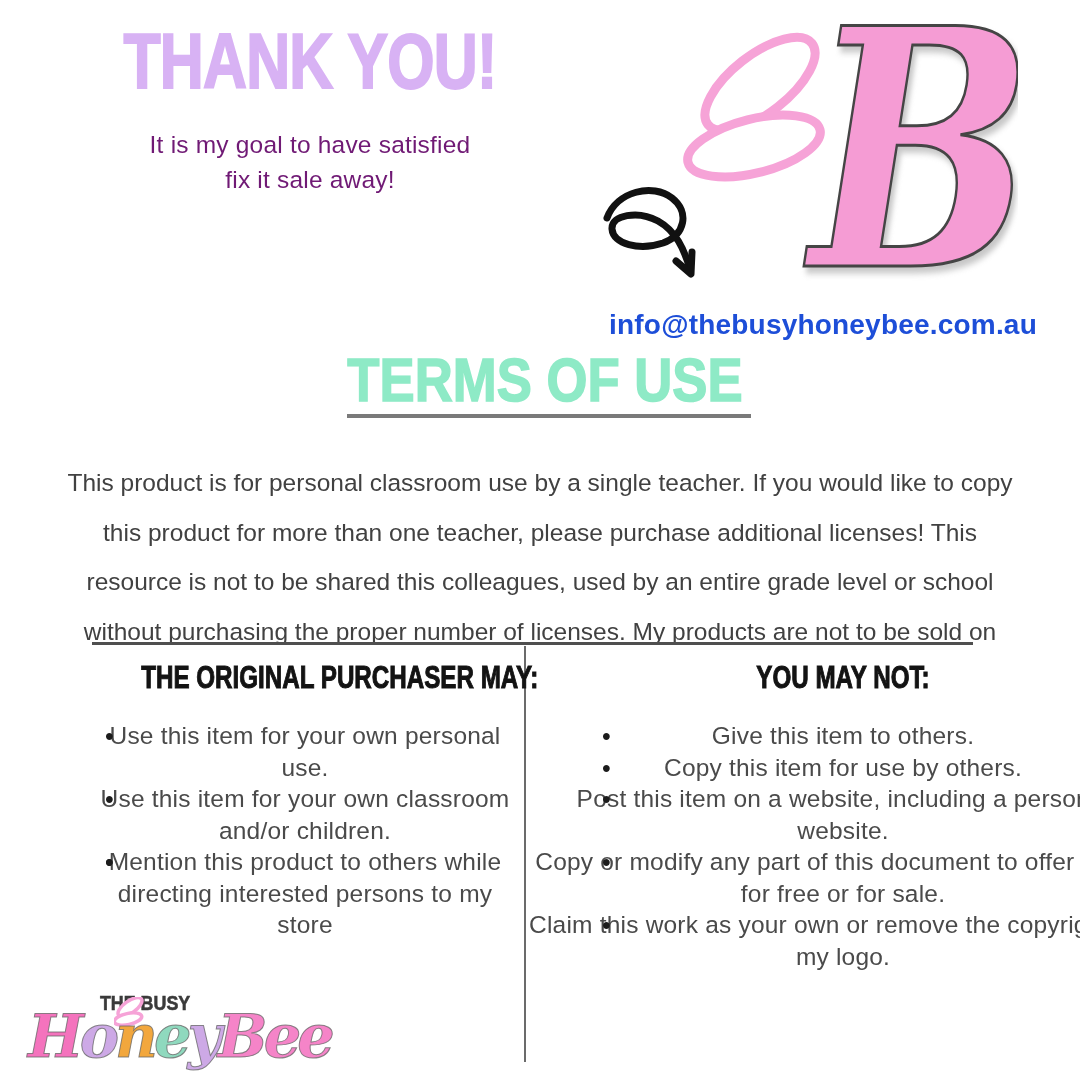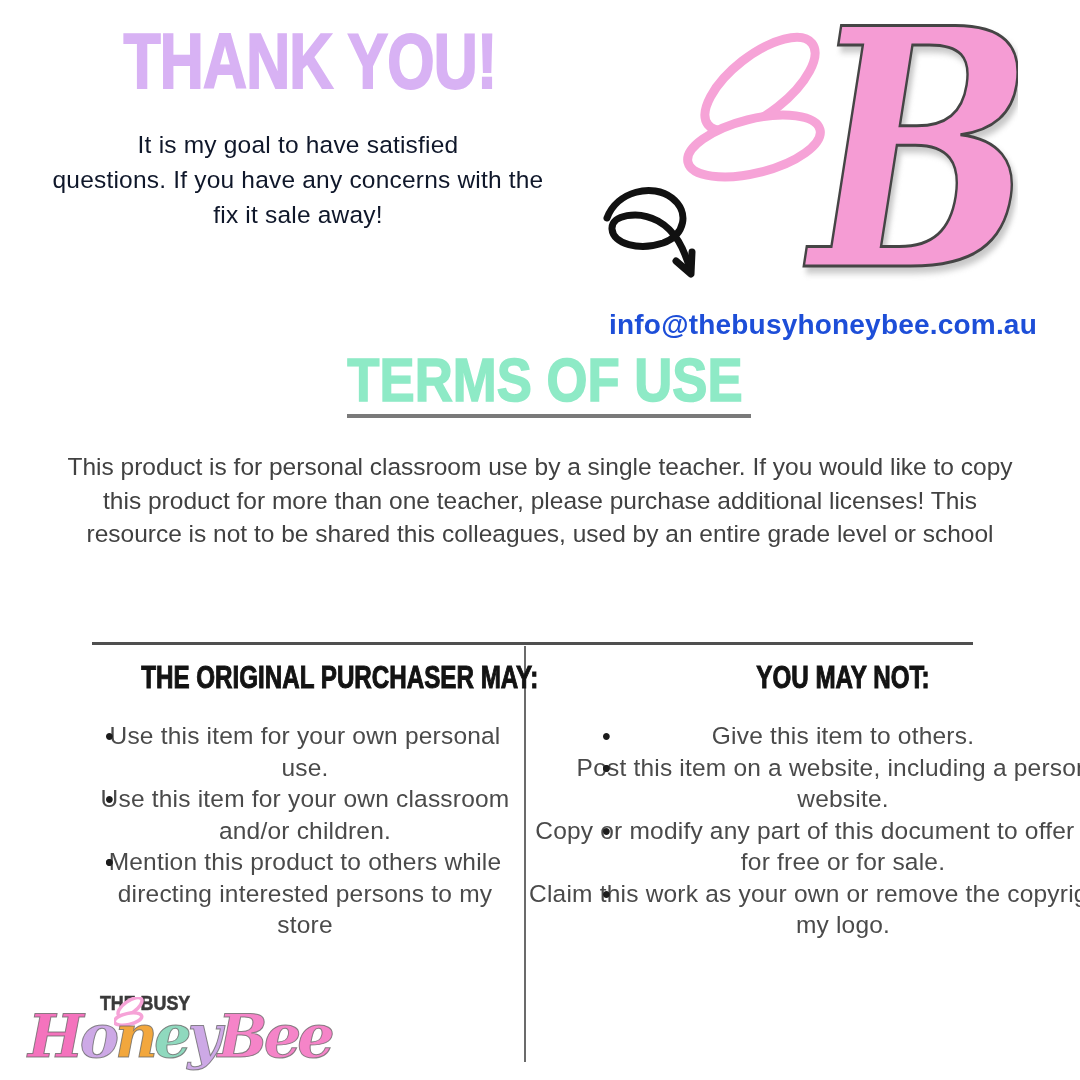--- a/index.html
+++ b/index.html
@@ -10,22 +10,22 @@
   [data-name]{box-sizing:border-box;}
 
   
   .thank-title{
     position:absolute;left:40px;top:16px;width:540px;margin:0;
     text-align:center;font-size:78px;font-weight:bold;letter-spacing:-1px;
     color:#d8b2f4;-webkit-text-stroke:2px #d8b2f4;
     transform:scaleX(0.78);white-space:nowrap;
   }
   .thank-body{
-    position:absolute;left:8px;top:127px;width:580px;
-    font-size:24.5px;line-height:35px;text-align:center;color:#0f172a;letter-spacing:0.2px;
+    position:absolute;left:20px;top:127px;width:580px;
+    font-size:24.5px;line-height:35px;text-align:center;color:#701a75;letter-spacing:0.2px;
   }
   .thank-body .line{white-space:nowrap;}
 
   
   .doodle{position:absolute;left:596px;top:182px;width:102px;height:110px;}
 
   
   .brand-b{position:absolute;left:678px;top:8px;width:340px;height:292px;}
   .brand-b text{
     font-family:"DejaVu Serif", serif;font-style:italic;font-weight:bold;
@@ -43,21 +43,21 @@
     position:absolute;left:250px;top:344px;width:590px;margin:0;
     text-align:center;font-size:62px;font-weight:bold;
     color:#8eeac6;-webkit-text-stroke:1.5px #8eeac6;
     transform:scaleX(0.85);white-space:nowrap;
   }
   .terms-underline{position:absolute;left:347px;top:414px;width:404px;height:4px;background:#7a7a7a;}
   .terms-body{
     position:absolute;left:38px;top:450px;width:1004px;
     font-size:24.5px;line-height:33.5px;text-align:center;color:#414141;
   }
-  .terms-body .line{white-space:nowrap;}
+  .terms-body .line{white-space:nowrap;margin-top:16px;}
 
   
   .divider-h{position:absolute;left:92px;top:642px;width:881px;height:3px;background:#4f4f4f;}
   .divider-v{position:absolute;left:524px;top:646px;width:2px;height:416px;background:#6b6b6b;}
 
   
   .col{position:absolute;top:660px;}
   .col.left{left:95px;width:420px;}
   .col.right{left:516px;width:628px;margin-left:13px;}
   .col-header{
@@ -88,21 +88,20 @@
 </style>
 </head>
 <body>
 
 <main data-name="thank-you-terms-page">
 
   <h1 class="thank-title" data-name="thank-you-title">THANK YOU!</h1>
 
   <div class="thank-body" data-name="thank-you-paragraph">
     <div class="line" data-name="text-line">It is my goal to have satisfied</div>
-    <div class="line" data-name="text-line">questions. If you have any concerns with the</div>
     <div class="line" data-name="text-line">fix it sale away!</div>
   </div>
 
   <svg class="doodle" data-name="curly-arrow-icon" viewBox="0 0 100 110" aria-hidden="true">
     <path d="M10,36 C20,9 56,1 75,16 C93,30 88,53 66,61 C42,69 16,62 15,47 C14,33 41,28 61,39 C79,49 87,67 93,87" fill="none" stroke="#111111" stroke-width="7" stroke-linecap="round"></path>
     <path d="M79,79 L94,92 L95,70" fill="none" stroke="#111111" stroke-width="7" stroke-linecap="round" stroke-linejoin="round"></path>
   </svg>
 
   <svg class="brand-b" data-name="brand-b-logo" viewBox="0 0 340 292" aria-hidden="false">
     <g data-name="bee-wings-icon">
@@ -114,20 +113,21 @@
 
   <div class="email" data-name="contact-email">info@thebusyhoneybee.com.au</div>
 
   <h2 class="terms-title" data-name="terms-of-use-title">TERMS OF USE</h2>
   <div class="terms-underline" data-name="terms-title-underline"></div>
 
   <div class="terms-body" data-name="terms-paragraph">
     <div class="line" data-name="text-line">This product is for personal classroom use by a single teacher. If you would like to copy</div>
     <div class="line" data-name="text-line">this product for more than one teacher, please purchase additional licenses! This</div>
     <div class="line" data-name="text-line">resource is not to be shared this colleagues, used by an entire grade level or school</div>
+    <div class="line" data-name="text-line">without purchasing the proper number of licenses. My products are not to be sold on</div>
   </div>
 
   <div class="divider-h" data-name="horizontal-divider"></div>
   <div class="divider-v" data-name="vertical-divider"></div>
 
   <section class="col left" data-name="purchaser-may-column">
     <h3 class="col-header" data-name="purchaser-may-header">THE ORIGINAL PURCHASER MAY:</h3>
     <ul data-name="purchaser-may-list">
       <li data-name="list-item">
         <span class="marker" data-name="bullet-icon">•</span>
@@ -149,20 +149,21 @@
 
   <section class="col right" data-name="may-not-column">
     <h3 class="col-header" data-name="may-not-header">YOU MAY NOT:</h3>
     <ul data-name="may-not-list">
       <li data-name="list-item">
         <span class="marker" data-name="bullet-icon">•</span>
         <span data-name="list-item-text">Give this item to others.</span>
       </li>
       <li data-name="list-item">
         <span class="marker" data-name="bullet-icon">•</span>
+        <span data-name="list-item-text">Copy this item for use by others.</span>
       </li>
       <li data-name="list-item">
         <span class="marker" data-name="bullet-icon">•</span>
         <span data-name="list-item-text">Post this item on a website, including a personal website.</span>
       </li>
       <li data-name="list-item">
         <span class="marker" data-name="bullet-icon">•</span>
         <span data-name="list-item-text">Copy or modify any part of this document to offer others for free or for sale.</span>
       </li>
       <li data-name="list-item">

